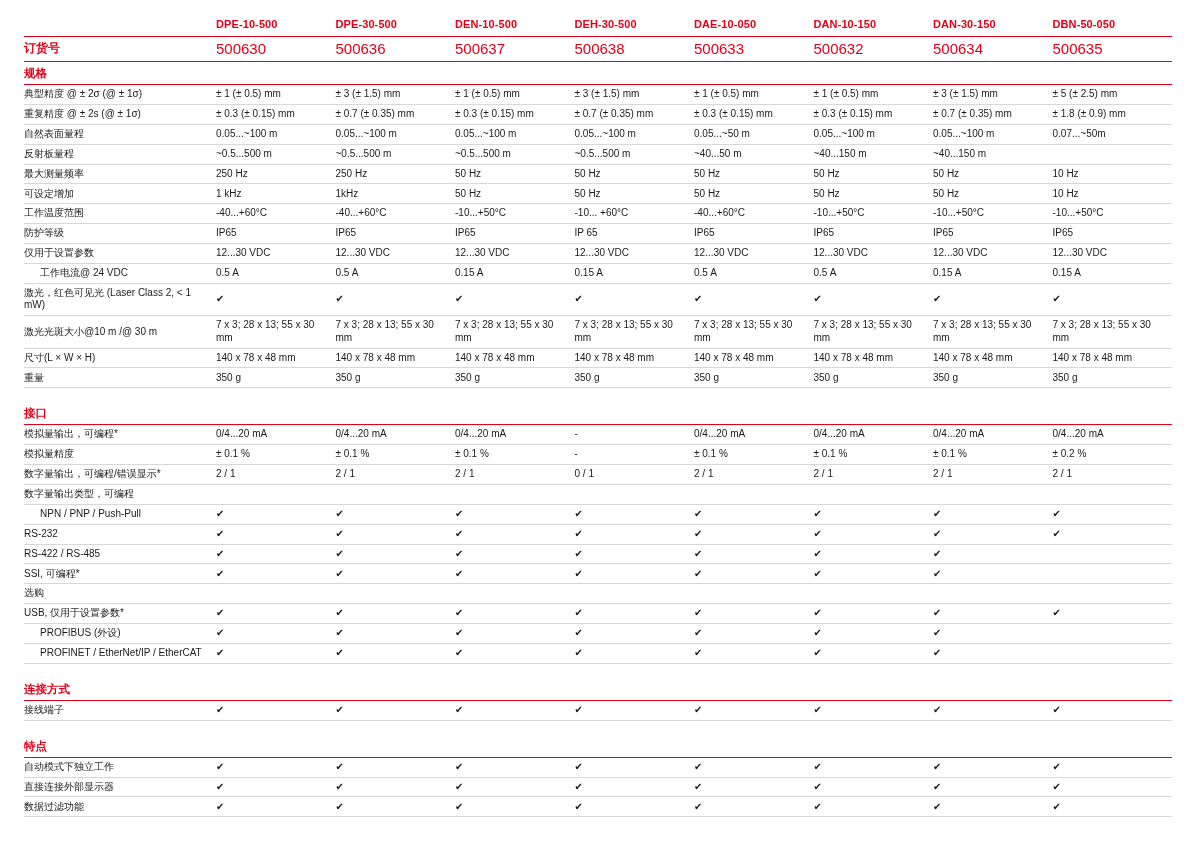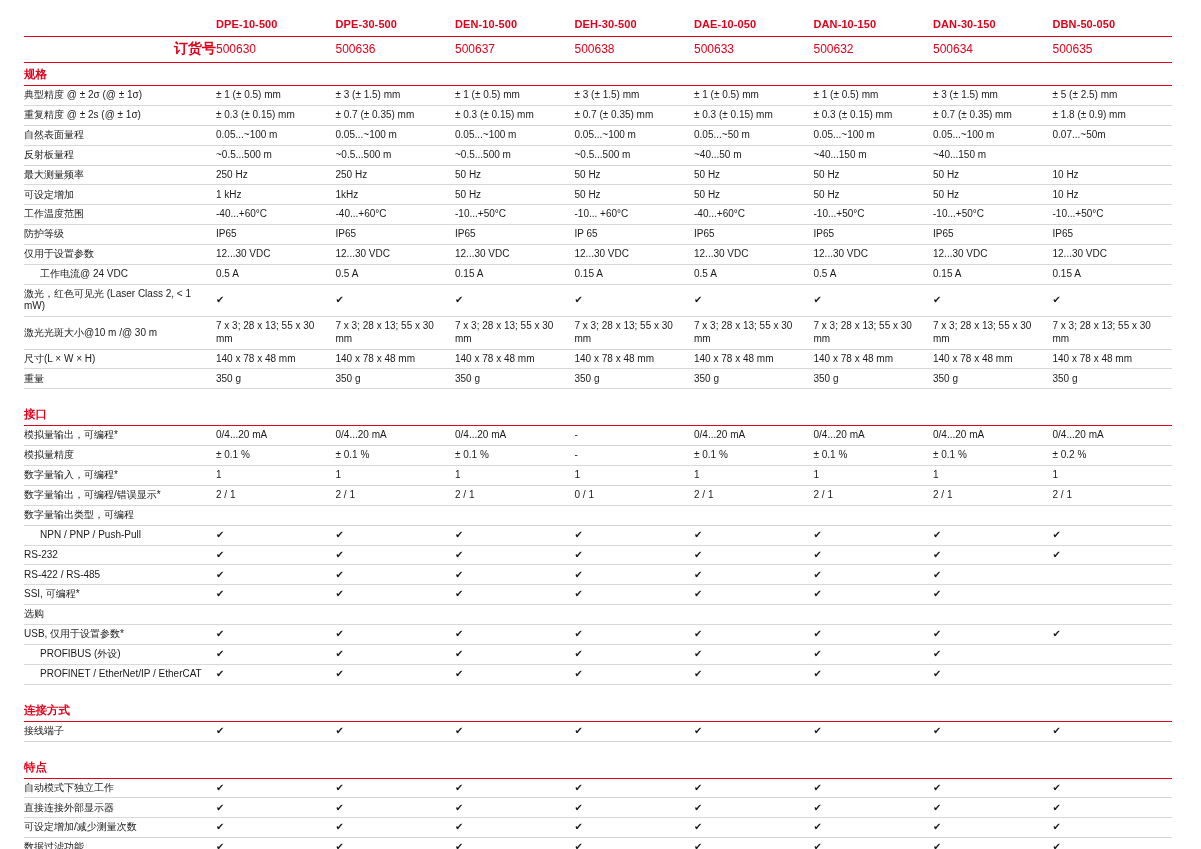--- a/index.html
+++ b/index.html
@@ -42,27 +42,26 @@
     font-weight: bold;
     color: #e2001a;
     font-size: 11px;
     padding-bottom: 6px;
     letter-spacing: .1px;
   }
 
   
   tr.order-row td {
     color: #e2001a;
-    font-size: 12px;
+    font-size: 15px;
     padding: 3px 0 4px 0;
   }
   tr.order-row td.lbl {
     font-weight: bold;
-    font-size: 14px;
-    text-align: right;
+    font-size: 12px;
   }
   tr.order-row td {
     border-top: 1px solid #e2001a;
     border-bottom: 1px solid #e2001a;
   }
 
   tr.section-row td {
     color: #e2001a;
     font-weight: bold;
     font-size: 11.5px;
@@ -329,31 +328,20 @@
           <td class="val">± 0.1 %</td>
           <td class="val">± 0.1 %</td>
           <td class="val">± 0.1 %</td>
           <td class="val">-</td>
           <td class="val">± 0.1 %</td>
           <td class="val">± 0.1 %</td>
           <td class="val">± 0.1 %</td>
           <td class="val">± 0.2 %</td>
         </tr>
         <tr class="data-row">
-          <td class="lbl">数字量输入，可编程*</td>
-          <td class="val">1</td>
-          <td class="val">1</td>
-          <td class="val">1</td>
-          <td class="val">1</td>
-          <td class="val">1</td>
-          <td class="val">1</td>
-          <td class="val">1</td>
-          <td class="val">1</td>
-        </tr>
-        <tr class="data-row">
           <td class="lbl">数字量输出，可编程/错误显示*</td>
           <td class="val">2 / 1</td>
           <td class="val">2 / 1</td>
           <td class="val">2 / 1</td>
           <td class="val">0 / 1</td>
           <td class="val">2 / 1</td>
           <td class="val">2 / 1</td>
           <td class="val">2 / 1</td>
           <td class="val">2 / 1</td>
         </tr>
@@ -501,31 +489,20 @@
           <td class="val check">✔</td>
           <td class="val check">✔</td>
           <td class="val check">✔</td>
           <td class="val check">✔</td>
           <td class="val check">✔</td>
           <td class="val check">✔</td>
           <td class="val check">✔</td>
         </tr>
         <tr class="data-row">
           <td class="lbl">直接连接外部显示器</td>
-          <td class="val check">✔</td>
-          <td class="val check">✔</td>
-          <td class="val check">✔</td>
-          <td class="val check">✔</td>
-          <td class="val check">✔</td>
-          <td class="val check">✔</td>
-          <td class="val check">✔</td>
-          <td class="val check">✔</td>
-        </tr>
-        <tr class="data-row">
-          <td class="lbl">可设定增加/减少测量次数</td>
           <td class="val check">✔</td>
           <td class="val check">✔</td>
           <td class="val check">✔</td>
           <td class="val check">✔</td>
           <td class="val check">✔</td>
           <td class="val check">✔</td>
           <td class="val check">✔</td>
           <td class="val check">✔</td>
         </tr>
         <tr class="data-row">

